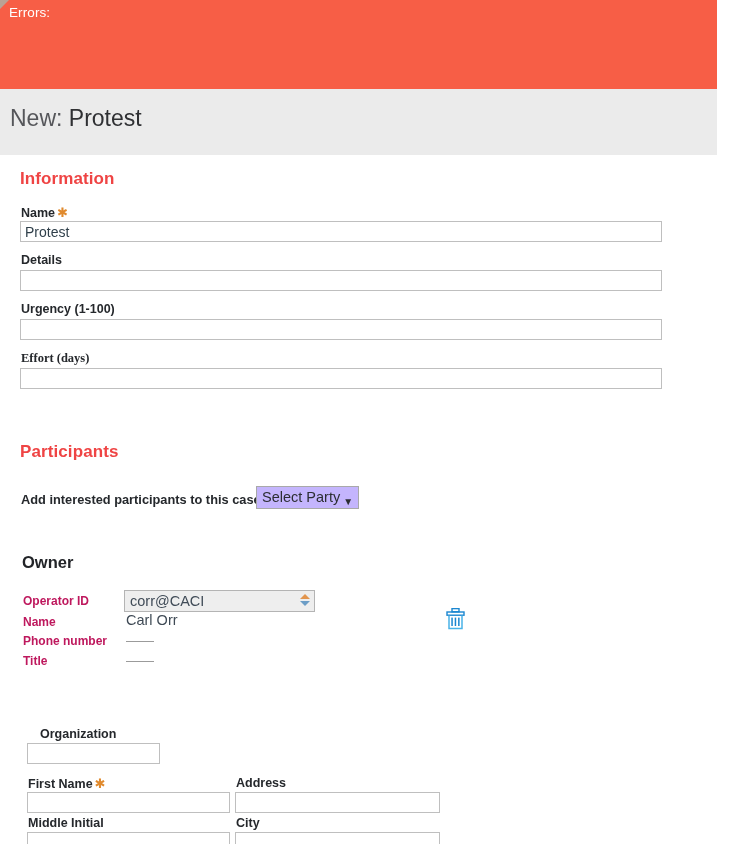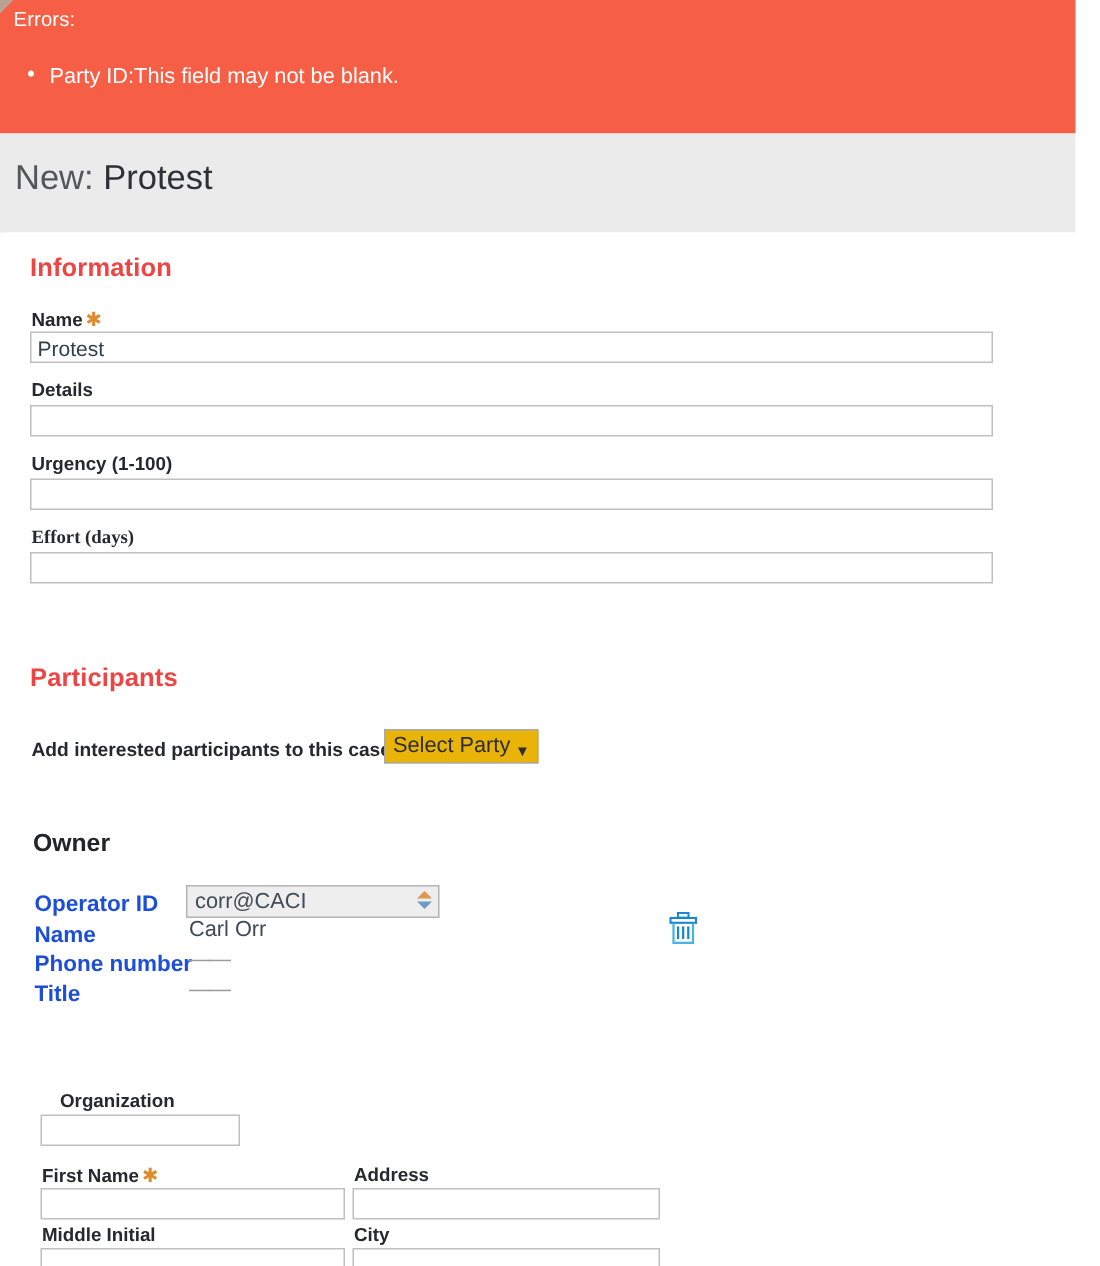--- a/index.html
+++ b/index.html
@@ -147,21 +147,21 @@
     position: absolute;
     font-size: 12.8px;
     font-weight: 600;
     color: #25282c;
     white-space: nowrap;
   }
   .party-select {
     position: absolute;
     box-sizing: border-box;
     border: 1px solid #a9a9a9;
-    background: #eab308;
+    background: #c4b5fd;
     font-family: "Liberation Sans", sans-serif;
     font-size: 14.5px;
     color: #2c2e33;
     padding: 2px 18px 2px 5px;
     height: 23px;
     line-height: 17px;
     cursor: pointer;
     white-space: nowrap;
   }
   .party-select .caret {
@@ -207,23 +207,23 @@
     top: 1px;
     border-bottom: 5px solid #e2954e;
   }
   .spin-down {
     top: 8px;
     border-top: 5px solid #6c9dc6;
   }
 
   .ro-label {
     position: absolute;
-    font-size: 15px;
-    font-weight: 600;
-    color: #1d4ed8;
+    font-size: 12px;
+    font-weight: 600;
+    color: #be185d;
     white-space: nowrap;
   }
   .ro-value {
     position: absolute;
     font-size: 14.5px;
     color: #3f4a55;
     white-space: nowrap;
   }
   .ro-value.empty { color: #9b9b9b; letter-spacing: -1px; }
 
@@ -235,23 +235,20 @@
     cursor: pointer;
   }
   .trash-btn svg { display: block; }
 </style>
 </head>
 <body>
 
 <div class="error-banner">
   <div class="error-corner"></div>
   <div class="error-title">Errors:</div>
-  <ul class="error-list">
-    <li class="error-item">Party ID:This field may not be blank.</li>
-  </ul>
 </div>
 
 <div class="title-bar">
   <div class="title-text"><span>New:</span> <span class="title-main">Protest</span></div>
 </div>
 
 <div class="card" id="card-information">
   <div class="section-heading" style="left:16px; top:14px;">Information</div>
 
   <div class="field-label" style="left:17px; top:50px;"><span>Name</span><span class="req-star">✱</span></div>
@@ -272,21 +269,21 @@
 
   <div class="inline-label" style="left:17px; top:68px;">Add interested participants to this case</div>
   <div class="party-select" style="left:252px; top:62px;">
     <span>Select Party</span>
     <span class="caret">▼</span>
   </div>
 
   <div class="sub-heading" style="left:18px; top:129px; font-size:16.5px;">Owner</div>
 
   <div class="ro-label" style="left:19px; top:170px;">Operator ID</div>
-  <div class="spinner-field" style="left:120px; top:166px; width:169px;">
+  <div class="spinner-field" style="left:120px; top:166px; width:191px;">
     <span>corr@CACI</span>
     <span class="spin-arrows">
       <span class="spin-up"></span>
       <span class="spin-down"></span>
     </span>
   </div>
 
   <div class="ro-label" style="left:19px; top:191px;">Name</div>
   <div class="ro-value" style="left:122px; top:188px;">Carl Orr</div>
 

